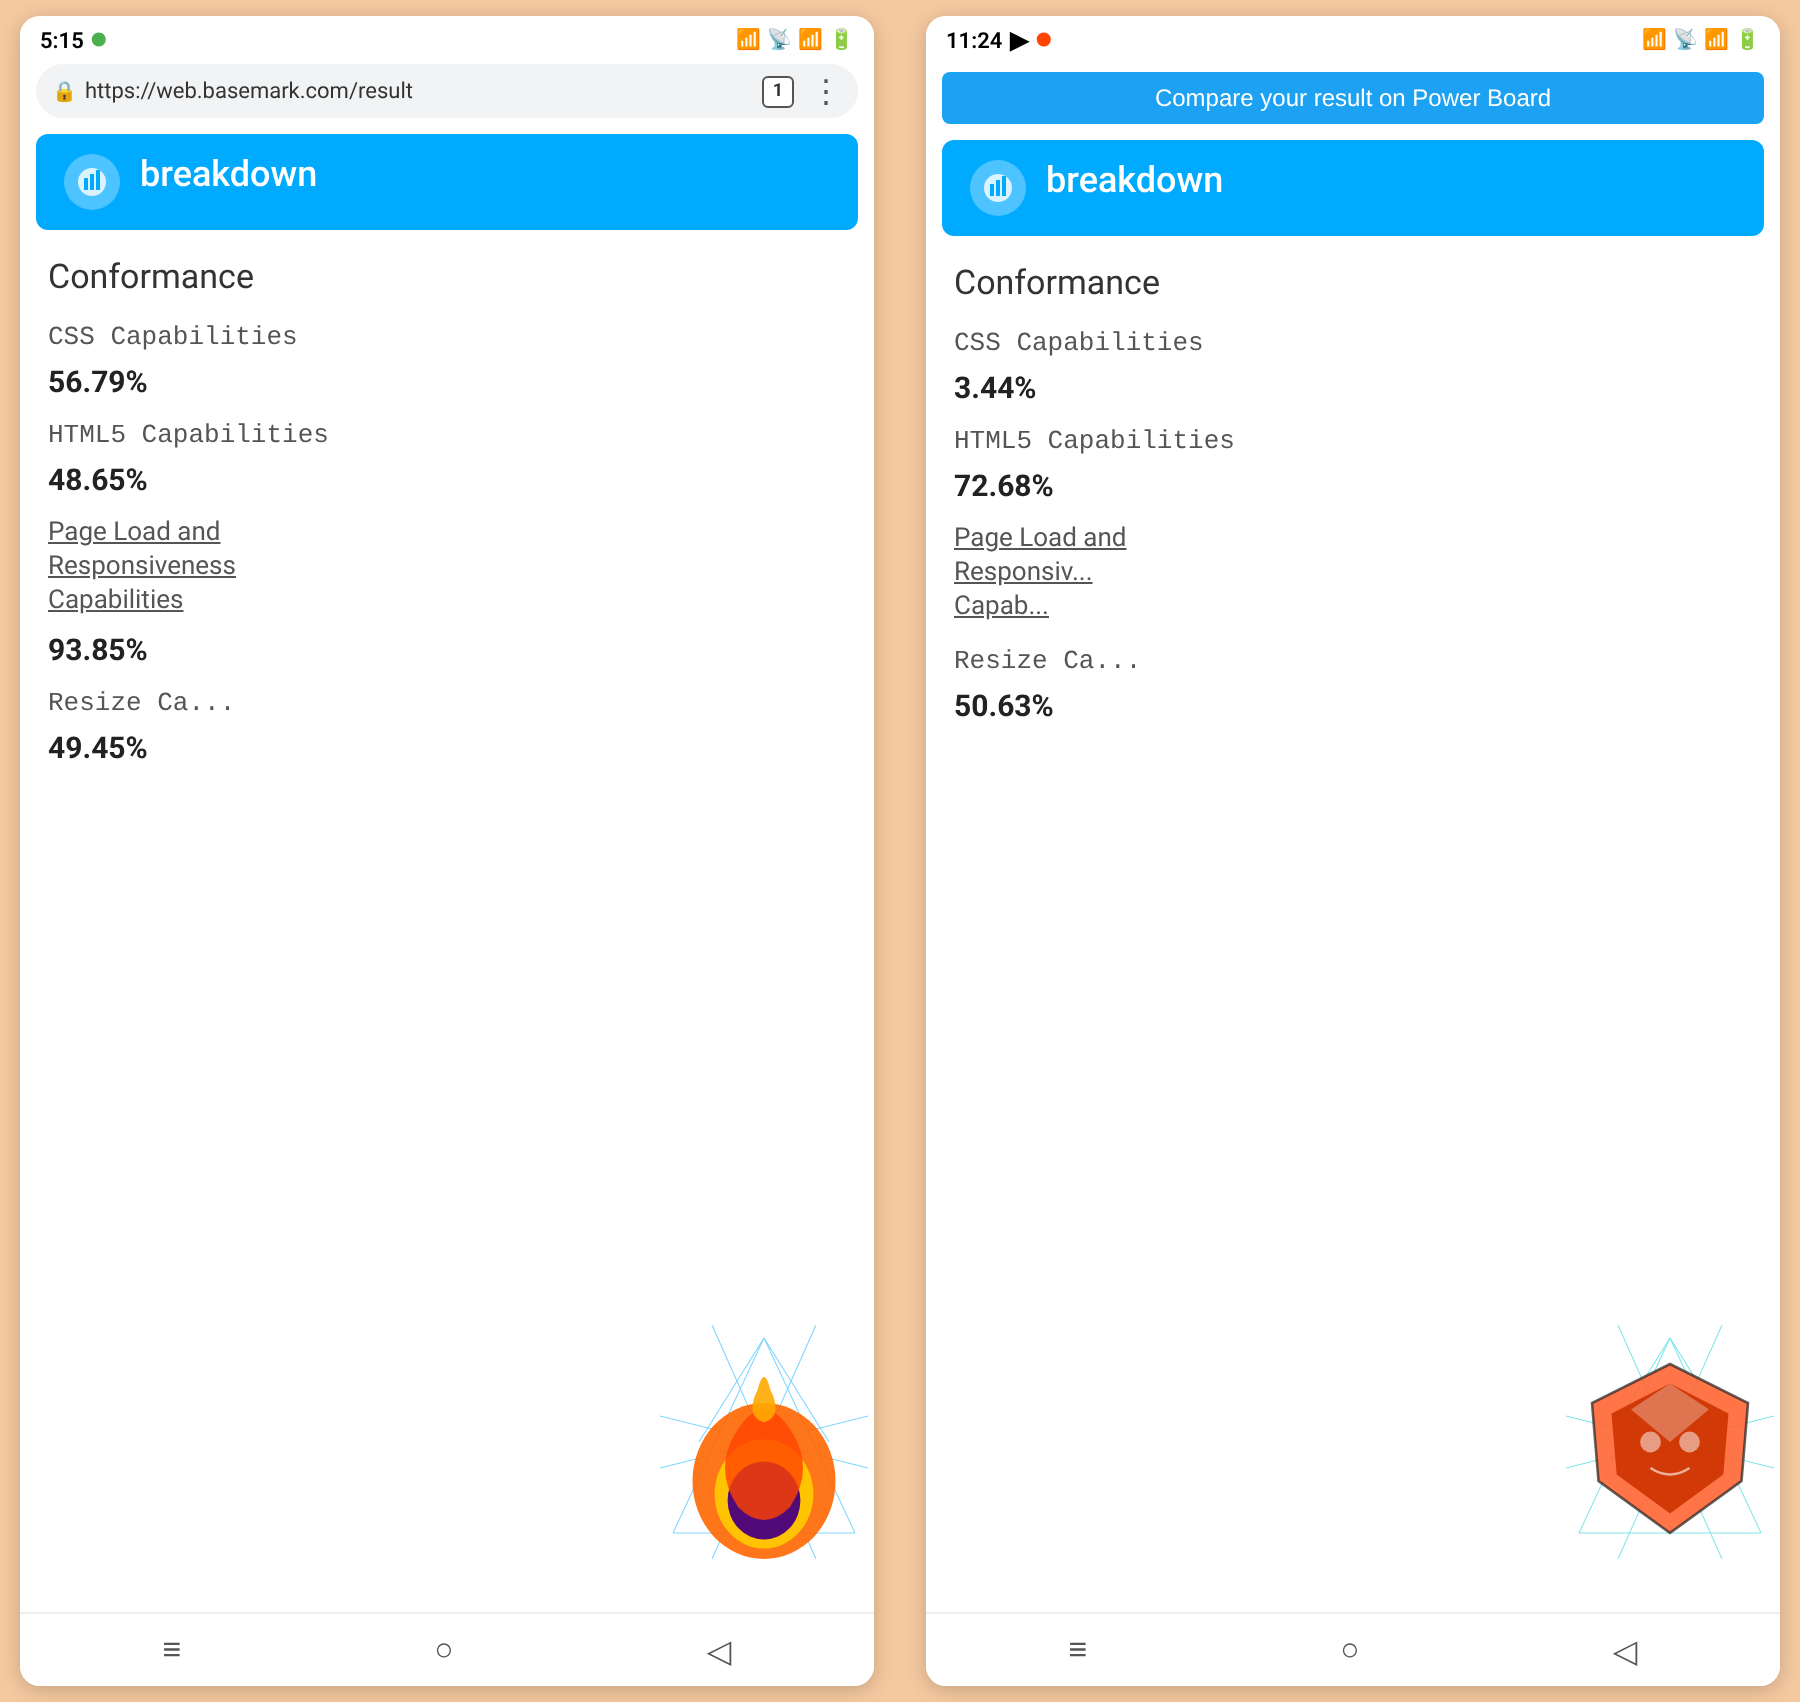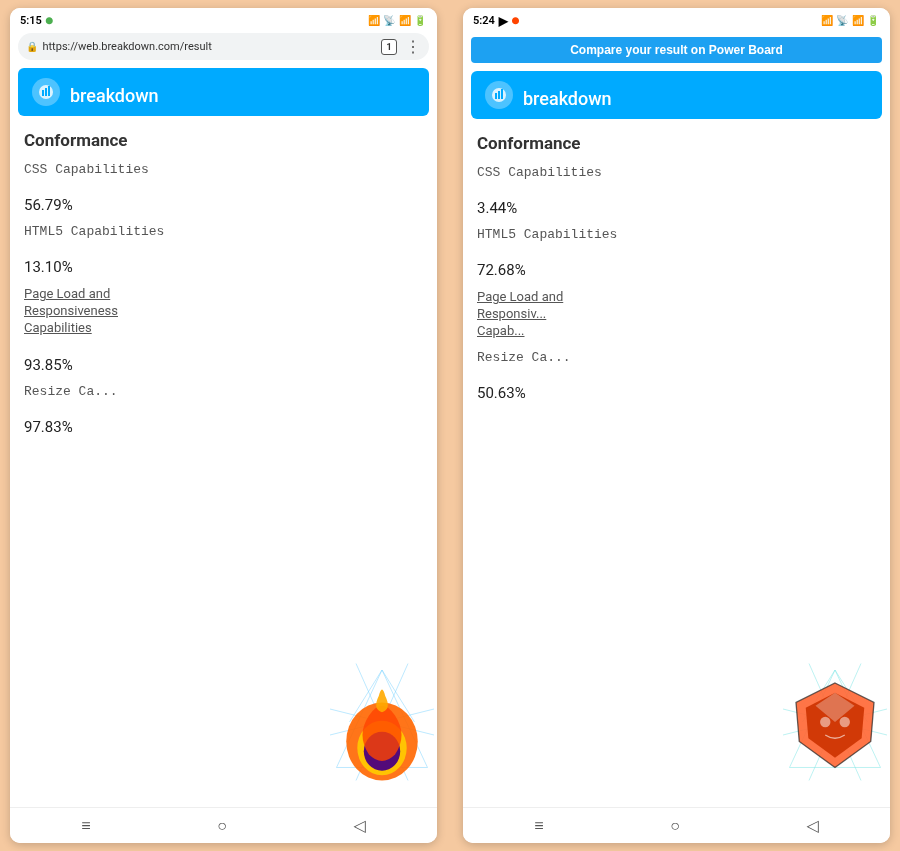--- a/index.html
+++ b/index.html
@@ -95,31 +95,31 @@
       margin-left: 4px;
     }
 
     .power-board-btn {
       background: #1da1f2;
       color: white;
       border: none;
       border-radius: 4px;
       padding: 6px 12px;
       font-size: 12px;
-      font-weight: 700;
+      font-weight: 400;
       margin: 4px 8px;
       text-align: center;
       cursor: pointer;
     }
 
     .breakdown-bar {
       background: #00aaff;
       color: white;
       display: flex;
-      align-items: flex-end;
+      align-items: flex-start;
       padding: 10px 14px;
       margin: 4px 8px;
       border-radius: 6px;
       gap: 10px;
       font-size: 18px;
       font-weight: 500;
     }
 
     .breakdown-icon {
       width: 28px;
@@ -136,35 +136,35 @@
       flex: 1;
       padding: 10px 14px;
       overflow: hidden;
       position: relative;
     }
 
     .section-title {
       font-size: 17px;
       color: #333;
       margin-bottom: 12px;
-      font-weight: 700;
+      font-weight: 400;
     }
 
     .metric-label {
       font-size: 13px;
       color: #555;
       margin-top: 10px;
       font-family: Liberation Mono, monospace;
     }
 
     .metric-value {
       font-size: 15px;
       color: #222;
-      font-weight: 400;
-      margin-top: 19px;
+      font-weight: 700;
+      margin-top: 6px;
     }
 
     .metric-label-multiline {
       font-size: 13px;
       color: #555;
       margin-top: 10px;
       line-height: 1.3;
       text-decoration: underline;
     }
 
@@ -219,21 +219,21 @@
       <div class="status-right">
         <span>📶</span>
         <span>📡</span>
         <span>📶</span>
         <span>🔋</span>
       </div>
     </div>
 
     <div class="address-bar">
       <span class="lock-icon">🔒</span>
-      <span style="flex:1; overflow:hidden; white-space:nowrap; text-overflow:ellipsis;">https://web.breakdown.com/result</span>
+      <span style="flex:1; overflow:hidden; white-space:nowrap; text-overflow:ellipsis;">https://web.basemark.com/result</span>
       <div class="tab-badge">
         <span>1</span>
       </div>
       <span class="menu-dots">⋮</span>
     </div>
 
     <div class="breakdown-bar">
       <div class="breakdown-icon">
         <svg width="16" height="16" viewBox="0 0 16 16">
           <circle cx="8" cy="8" r="7" fill="white" opacity="0.8"></circle>
@@ -245,27 +245,27 @@
       <span>breakdown</span>
     </div>
 
     <div class="content-area">
       <div class="section-title">Conformance</div>
 
       <div class="metric-label">CSS Capabilities</div>
       <div class="metric-value">56.79%</div>
 
       <div class="metric-label">HTML5 Capabilities</div>
-      <div class="metric-value">13.10%</div>
+      <div class="metric-value">48.65%</div>
 
       <div class="metric-label-multiline">Page Load and<br>Responsiveness<br>Capabilities</div>
       <div class="metric-value">93.85%</div>
 
       <div class="metric-label">Resize Ca...</div>
-      <div class="metric-value">97.83%</div>
+      <div class="metric-value">49.45%</div>
 
       <svg class="browser-logo" viewBox="0 0 200 200" xmlns="http://www.w3.org/2000/svg">
 
         <g opacity="0.5" stroke="#00aaff" stroke-width="0.8" fill="none">
           <line x1="100" y1="20" x2="30" y2="170"></line>
           <line x1="100" y1="20" x2="170" y2="170"></line>
           <line x1="30" y1="170" x2="170" y2="170"></line>
           <line x1="100" y1="20" x2="50" y2="100"></line>
           <line x1="100" y1="20" x2="150" y2="100"></line>
           <line x1="20" y1="80" x2="180" y2="120"></line>
@@ -294,21 +294,21 @@
   </div>
 </div>
 
 <div class="divider"></div>
 
 <div class="phone-panel">
   <div class="phone-screen">
 
     <div class="status-bar">
       <div class="status-left">
-        <span>5:24</span>
+        <span>11:24</span>
         <span style="font-size:12px;">▶</span>
         <span style="color:#ff4400; font-size:14px;">⏺</span>
       </div>
       <div class="status-right">
         <span>📶</span>
         <span>📡</span>
         <span>📶</span>
         <span>🔋</span>
       </div>
     </div>

